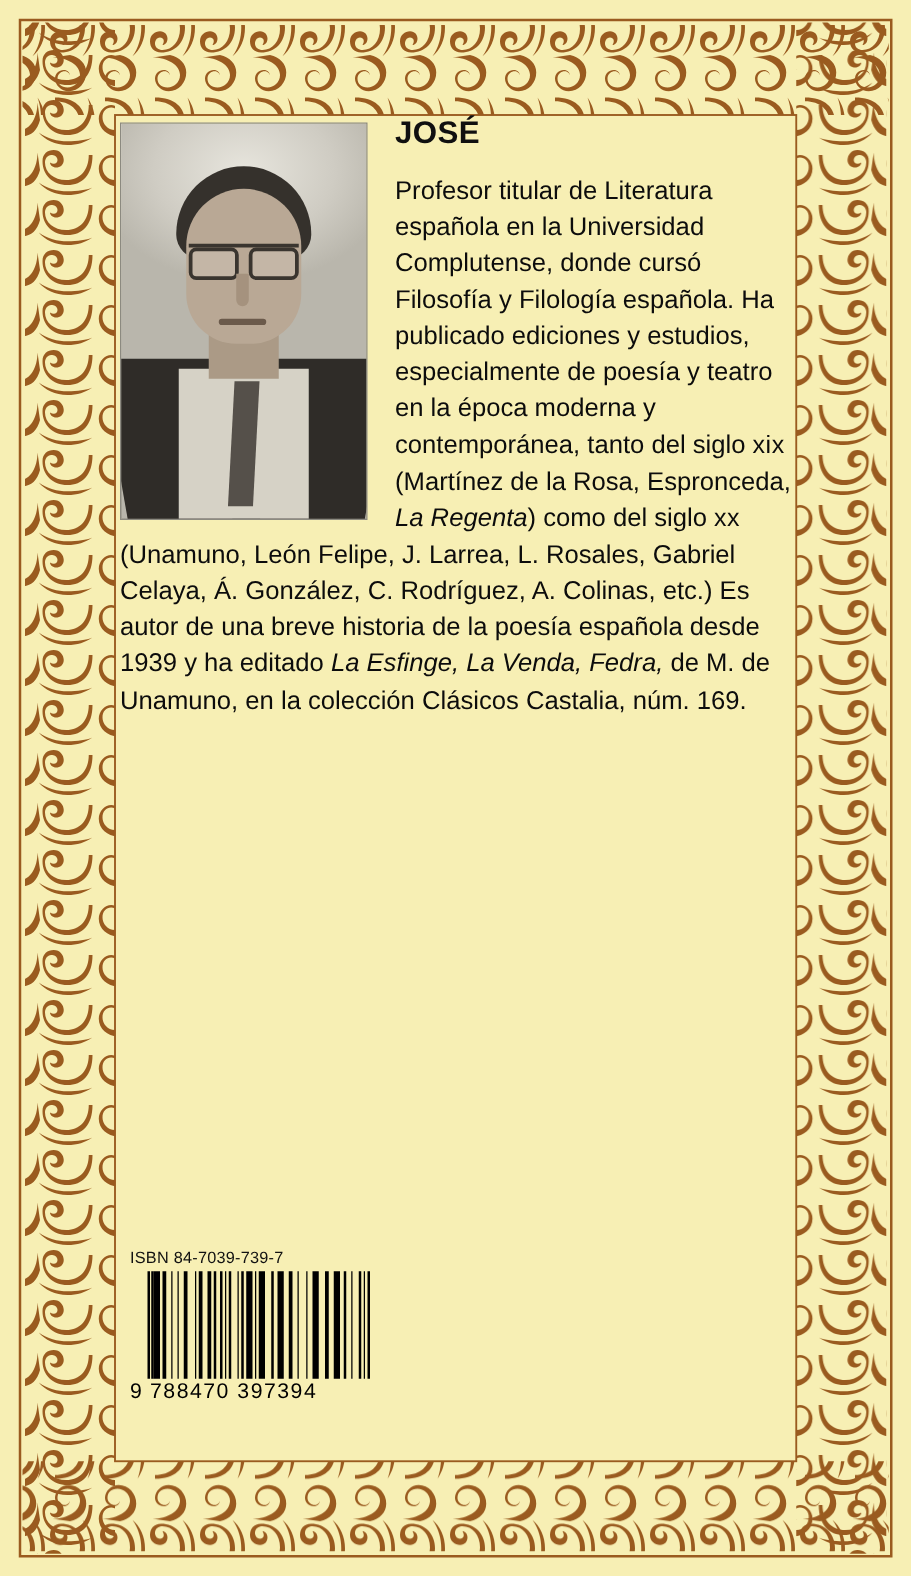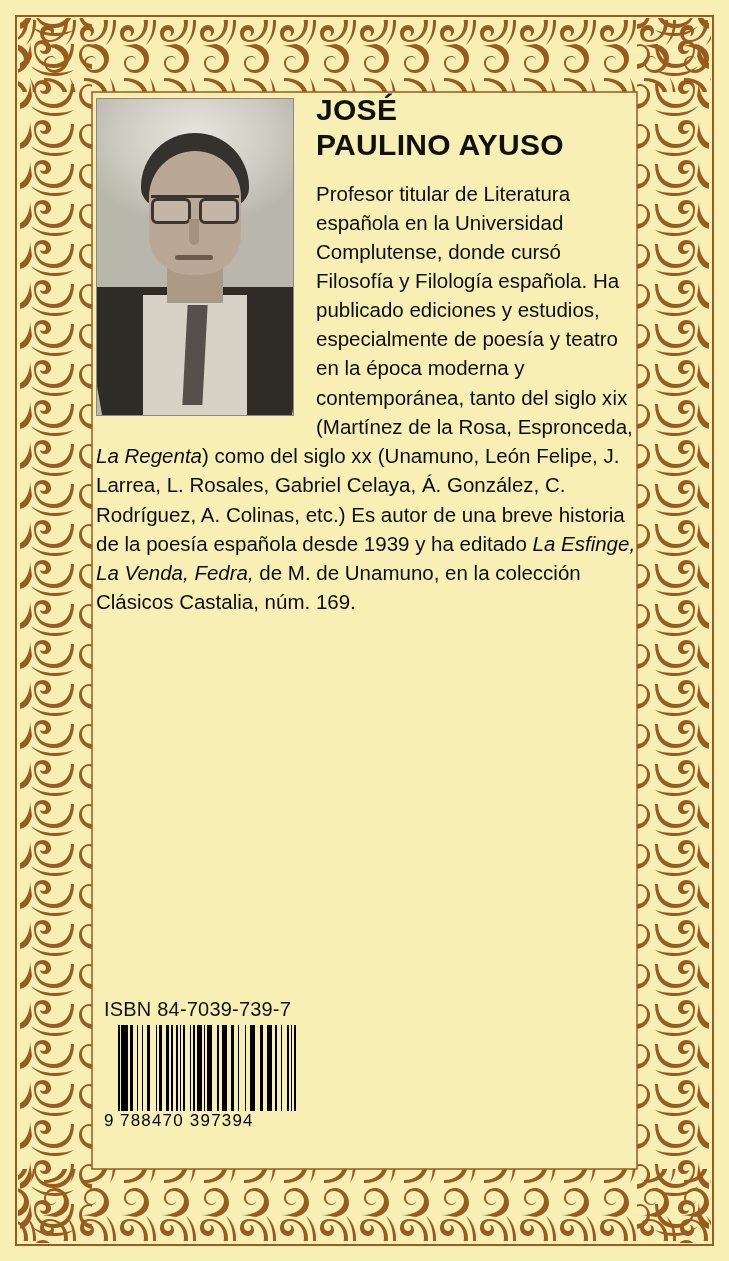--- a/index.html
+++ b/index.html
@@ -139,21 +139,21 @@
   .portrait .tie {
     position: absolute;
     left: 88px; top: 206px;
     width: 20px; height: 100px;
     background: #55504a;
     transform: skewX(-3deg);
   }
 
   .author-name {
     font-weight: bold;
-    font-size: 30px;
+    font-size: 25px;
     line-height: 1.18;
     color: #101010;
     letter-spacing: 0.3px;
     padding-top: 6px;
   }
 
   .bio {
     font-size: 20.5px;
     line-height: 1.42;
     color: #0c0c0c;
@@ -164,21 +164,21 @@
   .bio .sc { font-size: 20px; letter-spacing: 0.4px; }
 
   
   .isbn-block {
     position: absolute;
     left: 104px;
     top: 998px;
     width: 200px;
   }
   .isbn-text {
-    font-size: 20px;
+    font-size: 13px;
     color: #111;
     letter-spacing: 0.2px;
     margin-bottom: 4px;
     font-family: "Liberation Sans", sans-serif;
   }
   .barcode {
     width: 200px;
     height: 100px;
     position: relative;
   }
@@ -262,21 +262,20 @@
         <div class="neck"></div>
         <div class="hair"></div>
         <div class="face"></div>
         <div class="glasses"></div>
         <div class="nose"></div>
         <div class="mouth"></div>
       </div>
 
       <div class="author-name">
         <div>JOSÉ</div>
-        <div>PAULINO AYUSO</div>
       </div>
 
       <div class="bio"><span>Profesor titular de Literatura española en la Universidad Complutense, donde cursó Filosofía y Filología española. Ha publicado ediciones y estudios, especialmente de poesía y teatro en la época moderna y contemporánea, tanto del siglo </span><span class="sc">xix</span><span> (Martínez de la Rosa, Espronceda, </span><i>La Regenta</i><span>) como del siglo </span><span class="sc">xx</span><span> (Unamuno, León Felipe, J. Larrea, L. Rosales, Gabriel Celaya, Á. González, C. Rodríguez, A. Colinas, etc.) Es autor de una breve historia de la poesía española desde 1939 y ha editado </span><i>La Esfinge, La Venda, Fedra,</i><span> de M. de Unamuno, en la colección Clásicos Castalia, núm. 169.</span></div>
 
     </div>
   </div>
 
   <div class="isbn-block">
     <div class="isbn-text">ISBN 84-7039-739-7</div>
     <div class="barcode">

